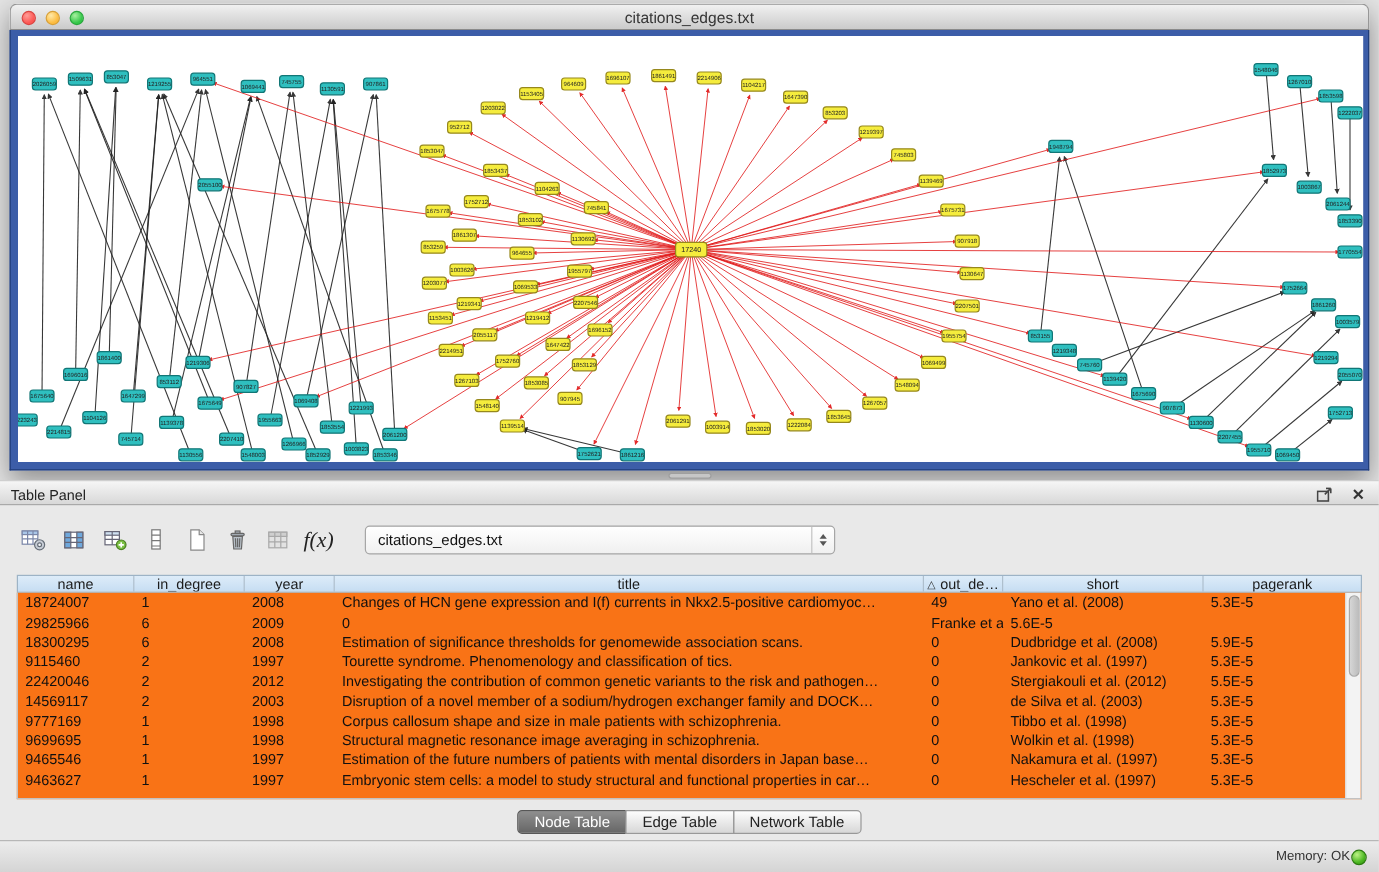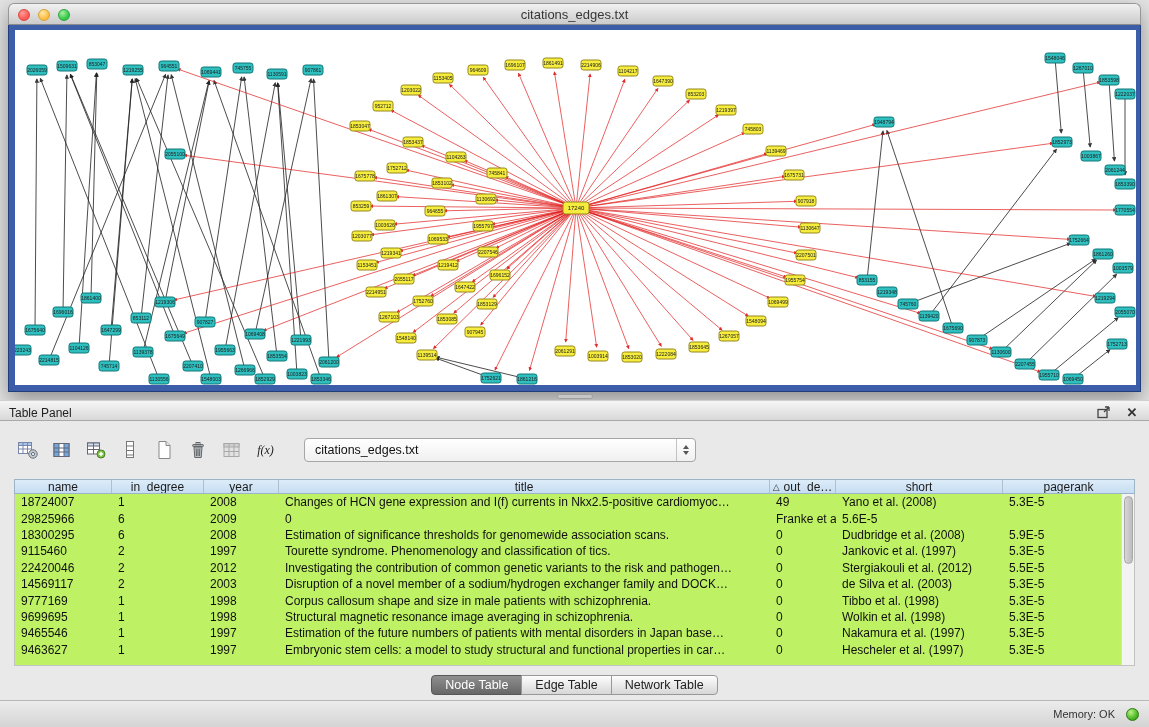--- a/index.html
+++ b/index.html
@@ -35,62 +35,62 @@
   .panel-header { height:21px; background:linear-gradient(#f6f6f6,#d8d8d8);
     border-top:1px solid #cfcfcf; border-bottom:1px solid #a9a9a9;
     display:flex; align-items:flex-end; padding:0 9px; }
   .panel-title { font-size:12px; color:#222; }
   .panel-header-icons { margin-left:auto; display:flex; align-items:center; gap:12px; }
   .hdr-icon { display:flex; align-items:center; justify-content:center; width:16px; height:16px; cursor:default; }
   .close-glyph { font-size:13px; font-weight:bold; color:#333; line-height:1; }
 
   .toolbar { height:58px; display:flex; align-items:center; padding-left:14px; gap:7px; }
   .icon-btn { width:27px; height:26px; display:flex; align-items:center; justify-content:center; border-radius:4px; }
-  .fx-label { font-family:"Liberation Serif",serif; font-style:italic; font-size:12px; color:#222; }
+  .fx-label { font-family:"Liberation Serif",serif; font-style:italic; font-size:18px; color:#222; }
 
   .combo { margin-left:18px; width:392px; height:24px; background:linear-gradient(#ffffff,#f0f0f0);
     border:1px solid #a6a6a6; border-radius:4px; display:flex; align-items:center;
     font-size:12.5px; color:#111; padding-left:10px; position:relative; }
   .combo-arrows { margin-left:auto; width:19px; height:100%; border-left:1px solid #c2c2c2;
     display:flex; flex-direction:column; align-items:center; justify-content:center; }
   .tri-up { width:0; height:0; border-left:3.5px solid transparent; border-right:3.5px solid transparent;
     border-bottom:4.5px solid #555; margin-bottom:2px; }
   .tri-down { width:0; height:0; border-left:3.5px solid transparent; border-right:3.5px solid transparent;
     border-top:4.5px solid #555; }
 
   .table-wrap { margin:0 14px; position:relative; }
   :root { --cols: 97px 92px 75px 491px 66px 167px 1fr; }
   .table-header { display:grid; grid-template-columns:var(--cols); height:15px;
     background:linear-gradient(#ddecf9,#c6ddf2); border:1px solid #9db3c6; }
   .th { display:flex; align-items:center; justify-content:center; font-size:12px; color:#1b1b1b;
     border-right:1px solid #aebfcd; overflow:hidden; white-space:nowrap; }
   .th:last-child { border-right:none; }
   .sort { font-size:9px; margin-right:4px; color:#333; }
-  .table-body { background:#bef264; height:172px; border:1px solid #c2c2c2; border-top:none;
+  .table-body { background:#f97316; height:172px; border:1px solid #c2c2c2; border-top:none;
     position:relative; overflow:hidden; }
   .tr { display:grid; grid-template-columns:var(--cols); height:16.4px; align-items:center; }
   .td { font-size:12px; color:#101010; padding:0 6px; white-space:nowrap; overflow:hidden; }
   .td.c5 { }
   .vscroll { position:absolute; right:0; top:0; bottom:0; width:13px; background:#f3f3f3;
     border-left:1px solid #dcdcdc; }
   .vthumb { position:absolute; left:1.5px; top:2px; width:9px; height:68px;
     background:linear-gradient(90deg,#d6d6d6,#bdbdbd); border:1px solid #a8a8a8; border-radius:5px; }
 
   .tabs-strip { position:absolute; left:0; top:270px; width:100%; height:30px;
     display:flex; align-items:center; justify-content:center; }
   .tab { height:20px; padding:0 13px; font-size:12.5px; display:flex; align-items:center;
     border:1px solid #989898; background:linear-gradient(#fdfdfd,#d7d7d7); color:#222; margin-left:-1px; }
   .tab:first-child { border-radius:4px 0 0 4px; margin-left:0; }
   .tab:last-child { border-radius:0 4px 4px 0; }
   .tab.active { background:linear-gradient(#8f8f8f,#666666); color:#fff; border-color:#575757; }
 
   
   .statusbar { position:absolute; left:0; top:700px; width:1149px; height:27px;
     background:linear-gradient(#ececec,#d4d4d4); border-top:1px solid #b7b7b7;
-    display:flex; align-items:center; justify-content:flex-end; padding-right:10px; gap:11px; }
+    display:flex; align-items:center; justify-content:flex-end; padding-right:10px; gap:1px; }
   .mem-label { font-size:11px; color:#333; }
   .mem-dot { width:13px; height:13px; border-radius:50%;
     background:radial-gradient(circle at 35% 30%, #bdf286, #4db823 60%, #2f8f12);
     border:1px solid #2c7b10; }
 </style>
 </head>
 <body>
 
 <div class="net-window">
   <div class="titlebar">

